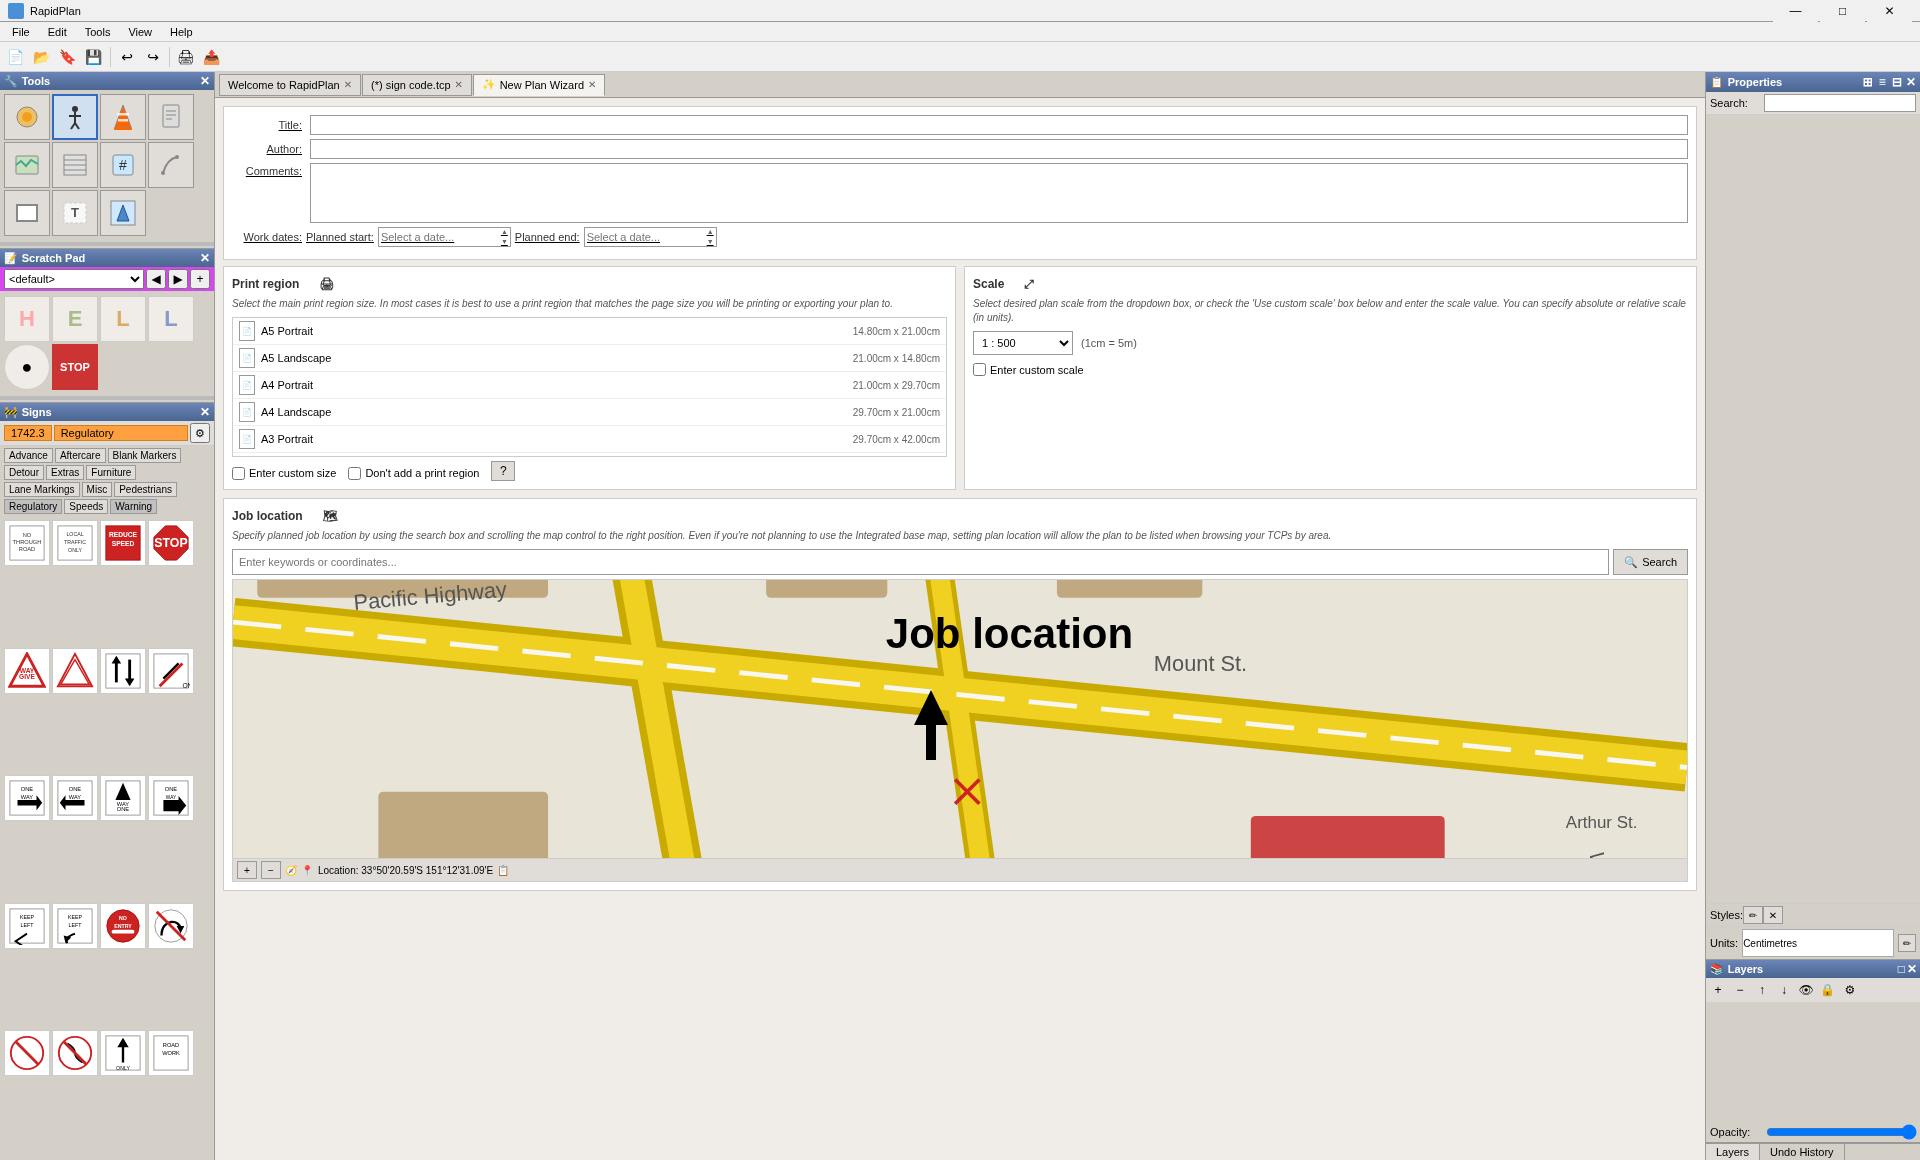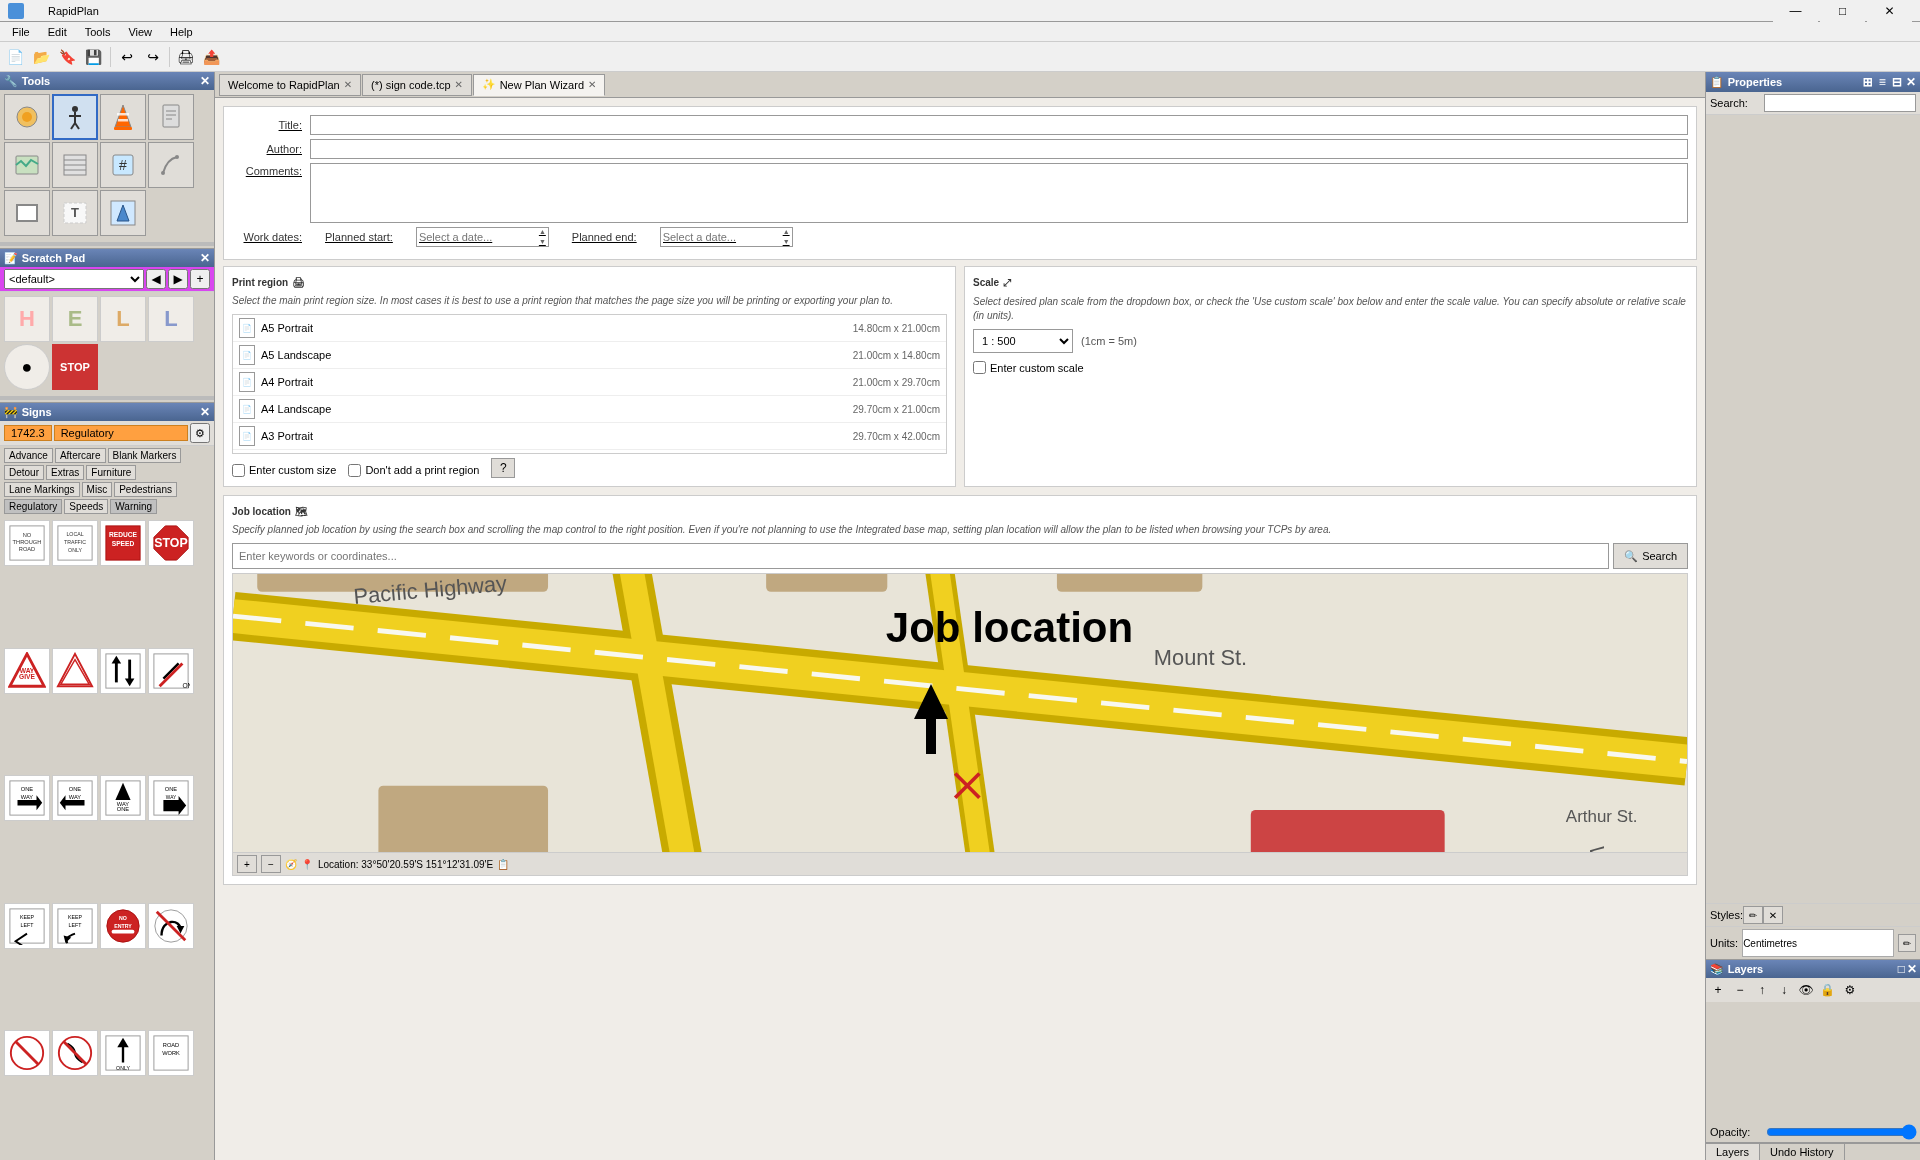--- a/index.html
+++ b/index.html
@@ -1,20 +1,20 @@
 <!DOCTYPE html>
 <html><head>
   <meta charset="utf-8">
   <style>
     * { box-sizing: border-box; margin: 0; padding: 0; }
     body { font-family: 'Segoe UI', Arial, sans-serif; font-size: 11px; background: #d4d0c8; overflow: hidden; width: 1920px; height: 1160px; }
 
     
     .title-bar { display: flex; align-items: center; justify-content: space-between; background: #f0f0f0; height: 22px; padding: 0 8px; border-bottom: 1px solid #999; }
-    .title-bar-left { display: flex; align-items: center; gap: 24px; font-size: 11px; }
+    .title-bar-left { display: flex; align-items: center; gap: 6px; font-size: 11px; }
     .title-bar-icon { width: 16px; height: 16px; background: #4a90d9; border-radius: 2px; display: inline-block; }
     .title-bar-controls { display: flex; gap: 2px; }
     .title-bar-btn { width: 45px; height: 22px; background: #f0f0f0; border: none; cursor: pointer; font-size: 12px; display: flex; align-items: center; justify-content: center; }
 
     
     .menu-bar { display: flex; align-items: center; height: 20px; background: #f0f0f0; border-bottom: 1px solid #ccc; padding: 0 4px; gap: 2px; }
     .menu-item { padding: 2px 8px; cursor: pointer; font-size: 11px; }
 
     
     .toolbar { display: flex; align-items: center; height: 30px; background: #f0f0f0; border-bottom: 1px solid #ccc; padding: 0 4px; gap: 2px; }
@@ -54,21 +54,21 @@
     .tab { display: flex; align-items: center; gap: 4px; padding: 2px 8px; background: #e0ddd8; border: 1px solid #999; cursor: pointer; font-size: 11px; height: 22px; }
     .tab.active { background: #f5f3f0; border-bottom-color: #f5f3f0; }
     .tab-close { font-size: 10px; cursor: pointer; color: #666; }
 
     
     .wizard-content { flex: 1; overflow-y: auto; padding: 8px; background: #f0ede8; }
     .form-row { display: flex; align-items: center; margin-bottom: 4px; gap: 8px; }
     .form-label { width: 70px; text-align: right; font-size: 11px; color: #333; flex-shrink: 0; }
     .form-input { flex: 1; height: 20px; border: 1px solid #999; padding: 1px 4px; font-size: 11px; background: white; }
     .form-textarea { flex: 1; height: 60px; border: 1px solid #999; padding: 2px 4px; font-size: 11px; background: white; resize: none; }
-    .section-header { display: flex; align-items: flex-start; gap: 4px; font-weight: bold; font-size: 10px; color: #333; margin-bottom: 4px; padding: 2px 0; }
+    .section-header { display: flex; align-items: center; gap: 20px; font-weight: bold; font-size: 12px; color: #333; margin-bottom: 4px; padding: 2px 0; }
     .section-desc { font-size: 10px; color: #555; font-style: italic; margin-bottom: 6px; line-height: 1.4; }
 
     
     .two-col { display: flex; gap: 8px; margin-bottom: 8px; }
     .col-left { flex: 1; background: white; border: 1px solid #ccc; padding: 8px; }
     .col-right { flex: 1; background: white; border: 1px solid #ccc; padding: 8px; }
 
     
     .print-list { border: 1px solid #ccc; height: 140px; overflow-y: auto; background: white; }
     .print-item { display: flex; align-items: center; justify-content: space-between; padding: 3px 6px; border-bottom: 1px solid #eee; cursor: pointer; font-size: 11px; }
@@ -101,21 +101,21 @@
     .layers-btn { width: 20px; height: 20px; background: #e0ddd8; border: 1px solid transparent; cursor: pointer; display: flex; align-items: center; justify-content: center; font-size: 12px; }
     .layers-content { height: 120px; overflow-y: auto; }
     .opacity-row { display: flex; align-items: center; gap: 16px; padding: 2px 4px; font-size: 11px; }
     .opacity-slider { flex: 1; }
     .bottom-tab { padding: 2px 10px; font-size: 11px; cursor: pointer; border-right: 1px solid #999; display: flex; align-items: center; }
     .bottom-tab.active { background: #e0ddd8; }
 
     .checkbox-row { display: flex; align-items: center; gap: 4px; font-size: 11px; margin-top: 4px; }
     .checkbox-row input { cursor: pointer; }
 
-    .work-dates-row { display: flex; align-items: center; gap: 23px; }
+    .work-dates-row { display: flex; align-items: center; gap: 4px; }
     .date-label { font-size: 11px; color: #333; }
     .date-input { display: flex; align-items: center; height: 20px; border: 1px solid #999; background: white; padding: 0 2px; }
     .date-input input { border: none; outline: none; font-size: 11px; width: 120px; color: #888; }
     .date-spin { display: flex; flex-direction: column; }
     .date-spin span { font-size: 7px; cursor: pointer; line-height: 10px; color: #666; }
 
     .props-header-icons { display: flex; align-items: center; gap: 2px; }
     .prop-icon { font-size: 12px; cursor: pointer; padding: 1px 2px; }
   </style>
 </head>

